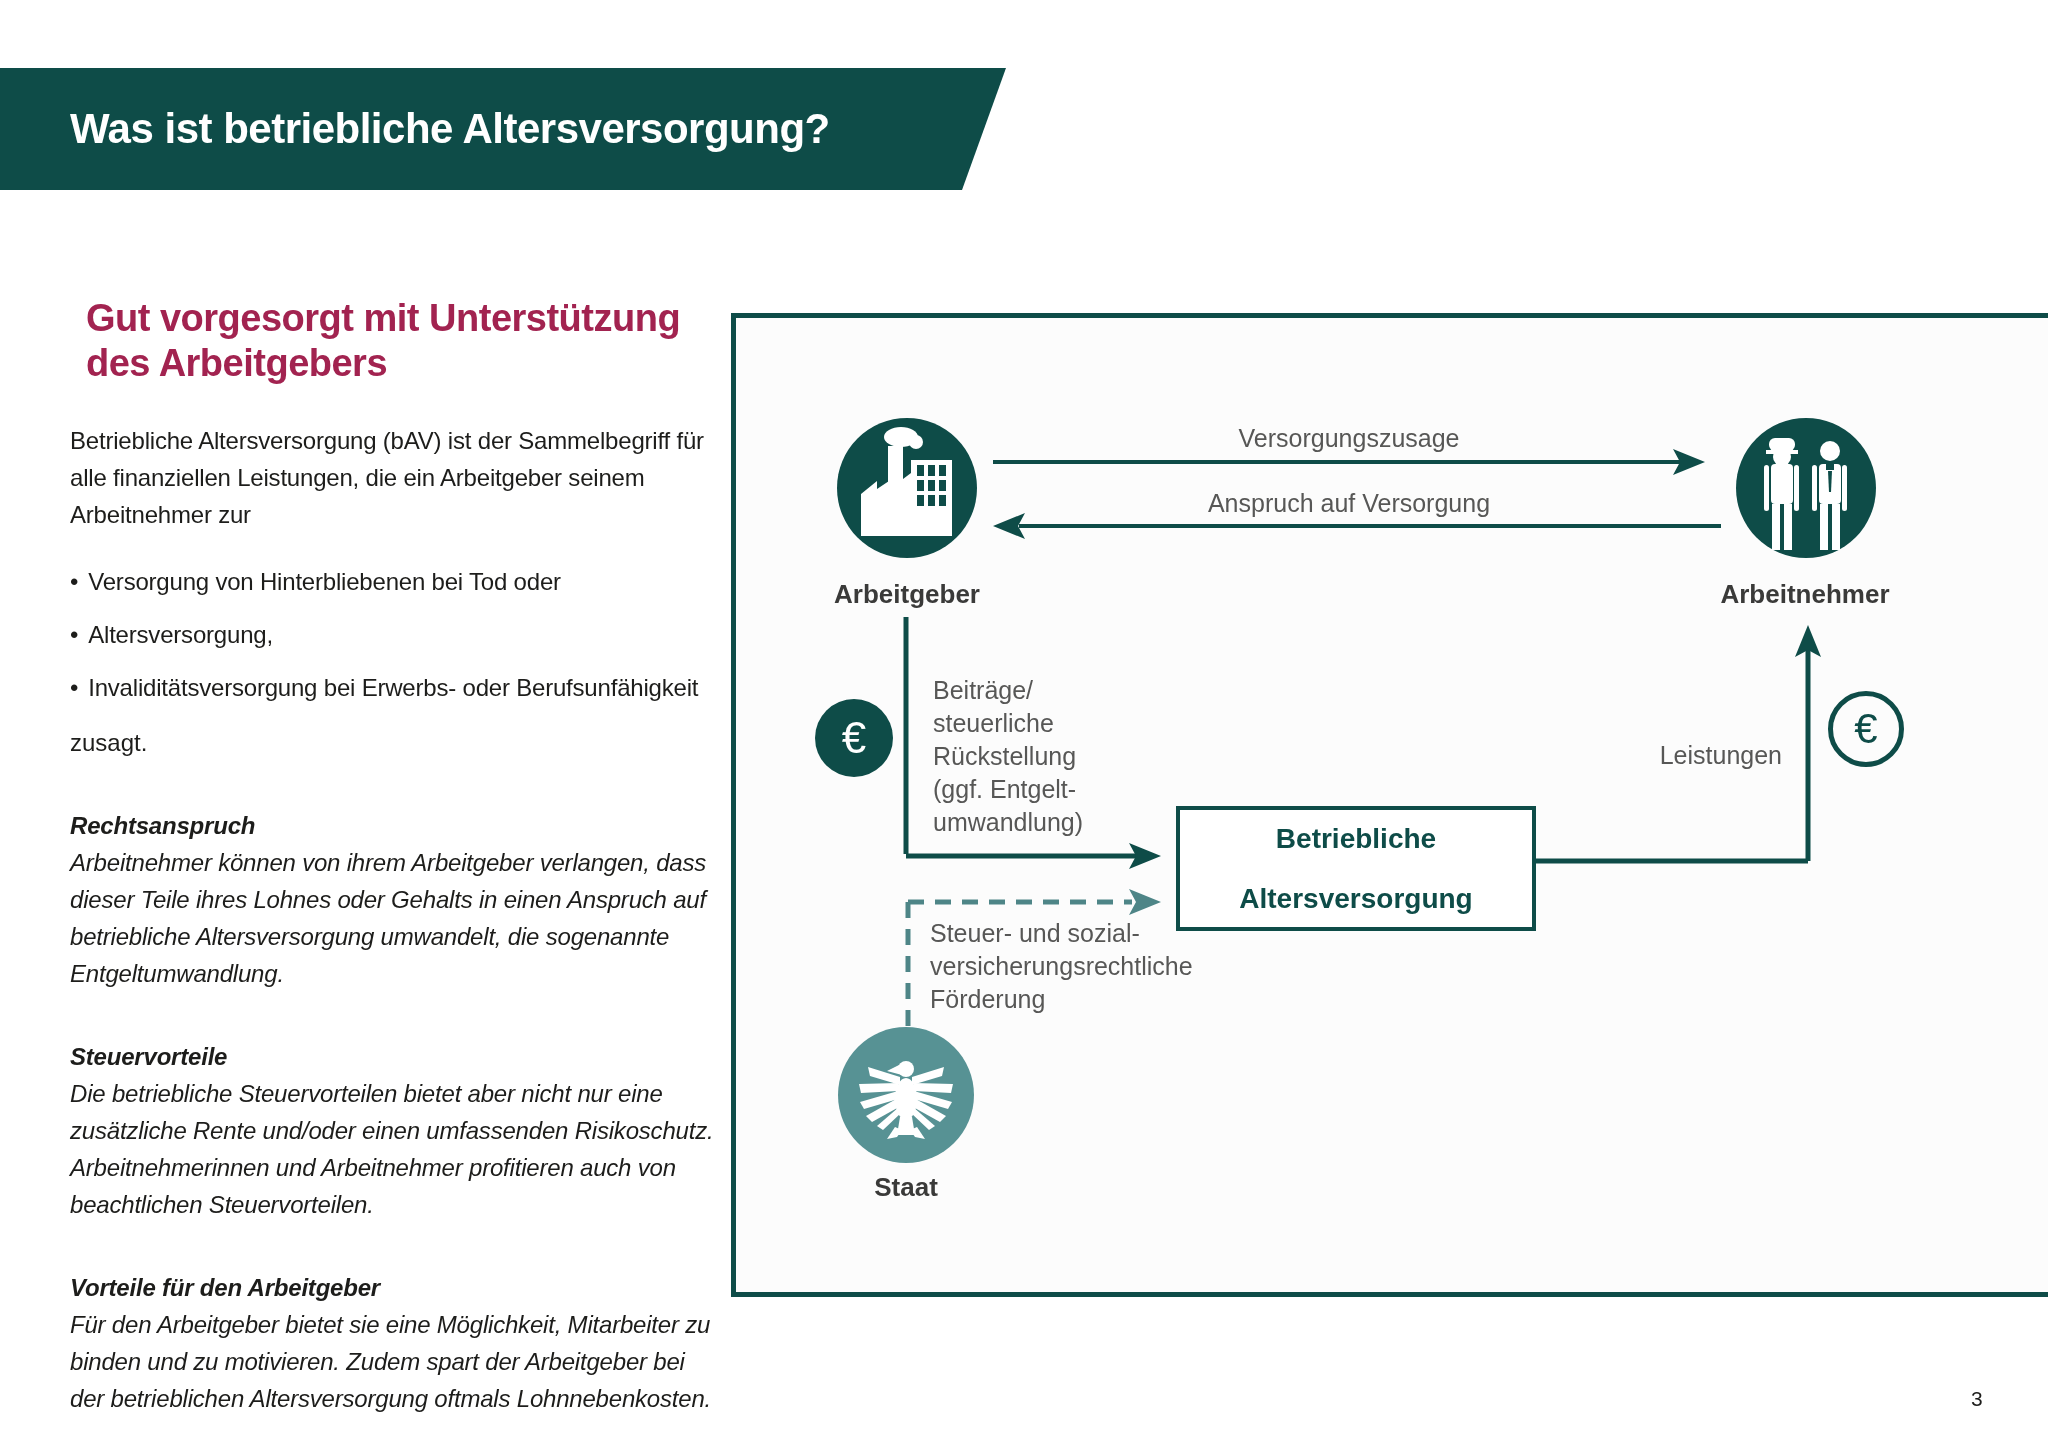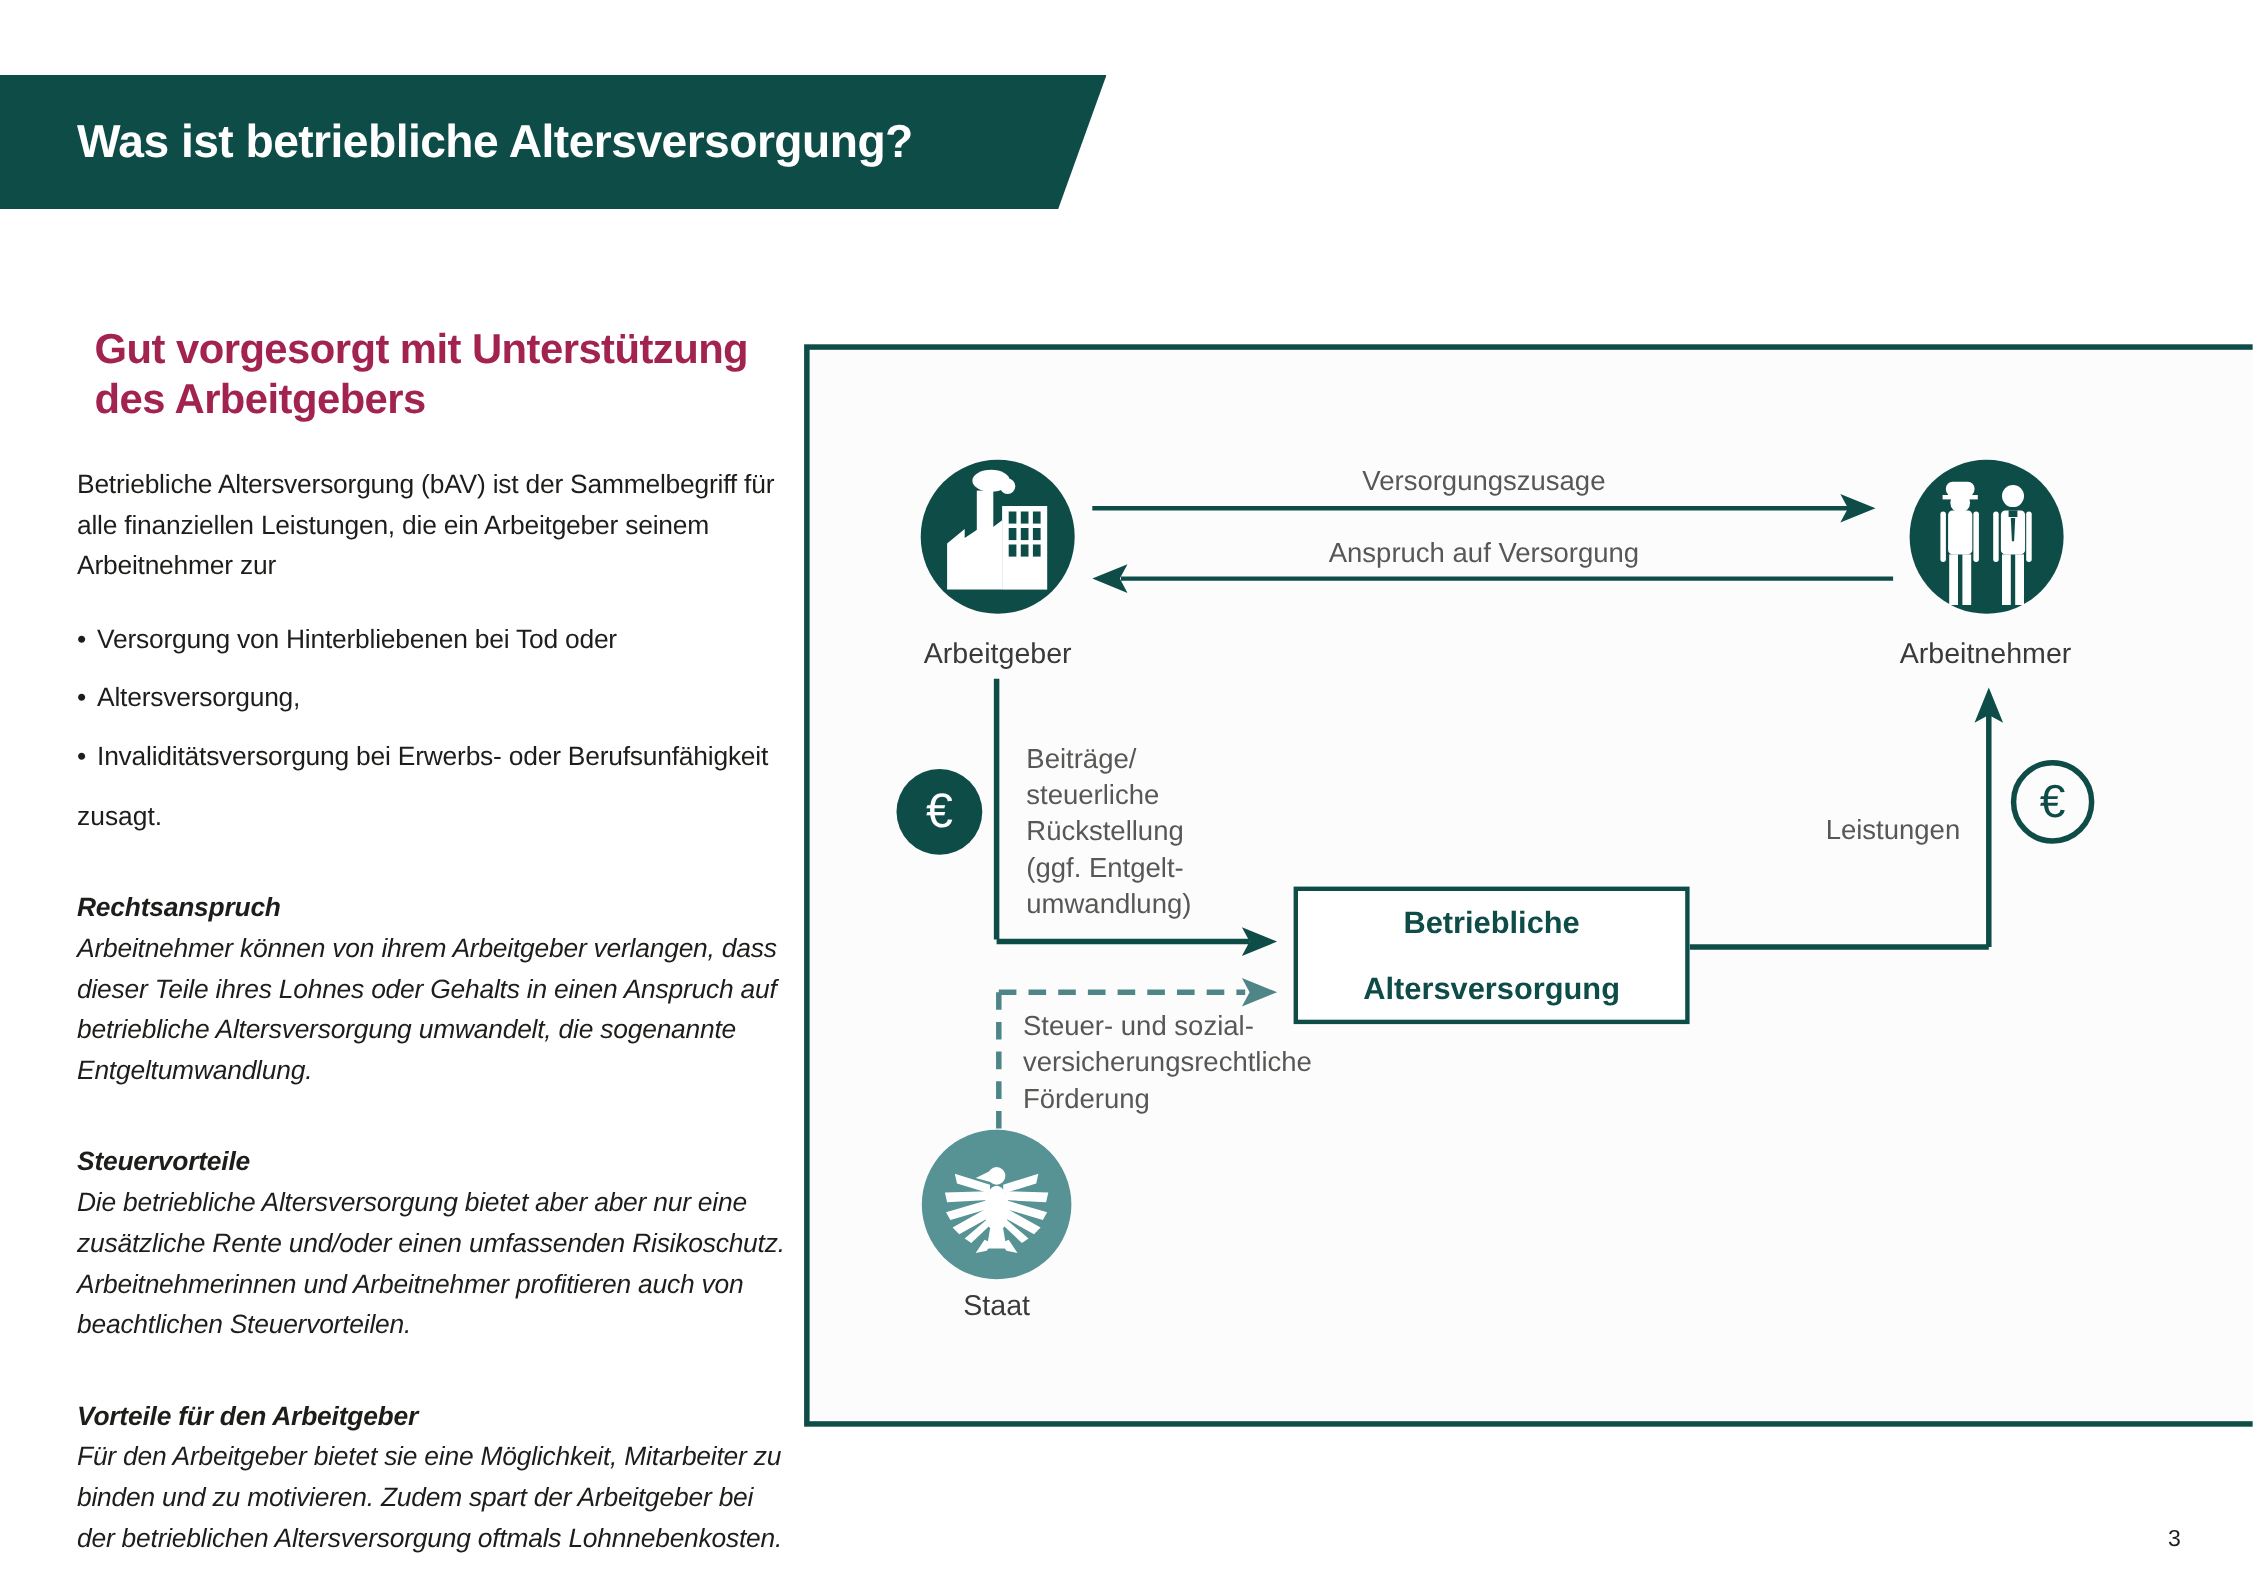--- a/index.html
+++ b/index.html
@@ -39,21 +39,21 @@
   .section .sec-title{font-weight:bold;margin:0;}
   .section .sec-body{margin:0;}
   
   .frame{
     position:absolute;left:731px;top:313px;width:1458px;height:984px;
     border:5px solid var(--teal);box-sizing:border-box;background:#fcfcfc;
   }
   .frame svg.wires{position:absolute;left:0;top:0;width:1240px;height:974px;}
   .dlabel{position:absolute;color:var(--gray);font-size:25px;white-space:nowrap;}
   .center-xy{transform:translate(-50%,-50%);}
-  .node-label{position:absolute;color:var(--label);font-size:26px;font-weight:normal;white-space:nowrap;transform:translate(-50%,-50%);}
+  .node-label{position:absolute;color:var(--label);font-size:26px;font-weight:bold;white-space:nowrap;transform:translate(-50%,-50%);}
   .mline{line-height:33px;}
   .bav-box{
     position:absolute;left:440px;top:488px;width:360px;height:125px;
     border:4px solid var(--teal);box-sizing:border-box;background:#fff;
     display:flex;flex-direction:column;align-items:center;justify-content:center;
     color:var(--teal);font-size:28px;font-weight:bold;line-height:36px;gap:24px;
   }
   .euro-fill{
     position:absolute;left:79px;top:381px;width:78px;height:78px;border-radius:50%;
     background:var(--teal);color:#fff;font-size:44px;
@@ -85,21 +85,21 @@
       <li><span class="dot">•</span><span>Invaliditätsversorgung bei Erwerbs- oder Berufsunfähigkeit</span></li>
     </ul>
     <p class="closing">zusagt.</p>
 
     <div class="section">
       <p class="sec-title">Rechtsanspruch</p>
       <p class="sec-body">Arbeitnehmer können von ihrem Arbeitgeber verlangen, dass dieser Teile ihres Lohnes oder Gehalts in einen Anspruch auf betriebliche Altersversorgung umwandelt, die sogenannte Entgeltumwandlung.</p>
     </div>
     <div class="section">
       <p class="sec-title">Steuervorteile</p>
-      <p class="sec-body">Die betriebliche Altersversorgung bietet aber aber nur eine zusätzliche Rente und/oder einen umfassenden Risikoschutz. Arbeitnehmerinnen und Arbeitnehmer profitieren auch von beachtlichen Steuervorteilen.</p>
+      <p class="sec-body">Die betriebliche Steuervorteilen bietet aber nicht nur eine zusätzliche Rente und/oder einen umfassenden Risikoschutz. Arbeitnehmerinnen und Arbeitnehmer profitieren auch von beachtlichen Steuervorteilen.</p>
     </div>
     <div class="section">
       <p class="sec-title">Vorteile für den Arbeitgeber</p>
       <p class="sec-body">Für den Arbeitgeber bietet sie eine Möglichkeit, Mitarbeiter zu binden und zu motivieren. Zudem spart der Arbeitgeber bei der betrieblichen Altersversorgung oftmals Lohnnebenkosten.</p>
     </div>
   </div>
 
   <div class="frame">
 
     <svg class="wires" viewBox="0 0 1240 974">

